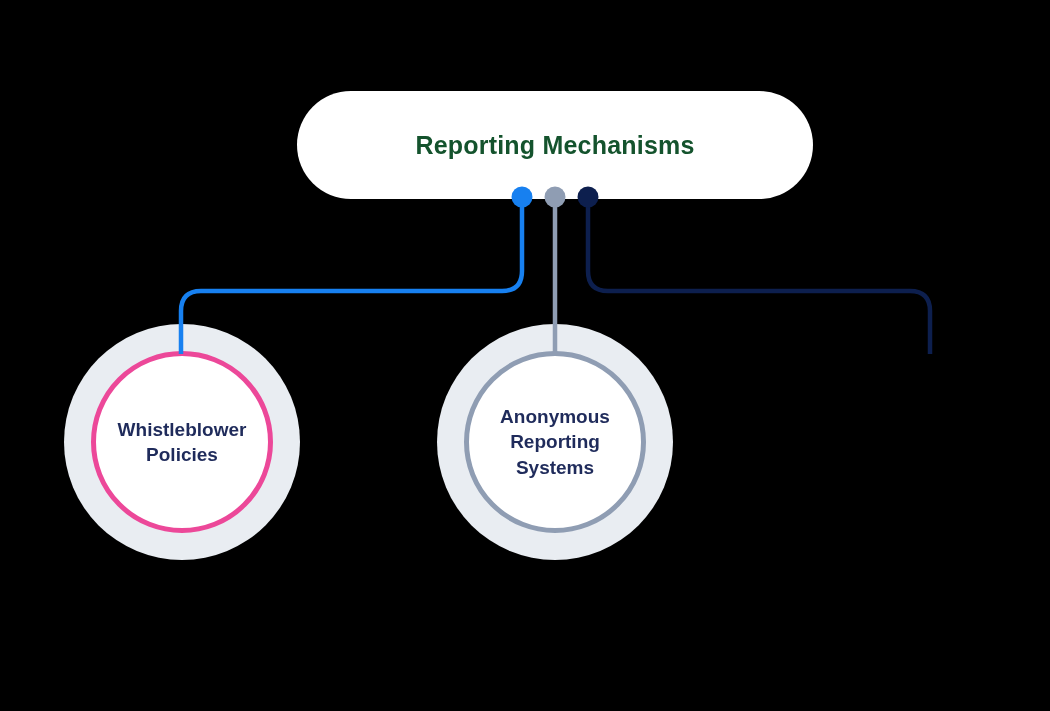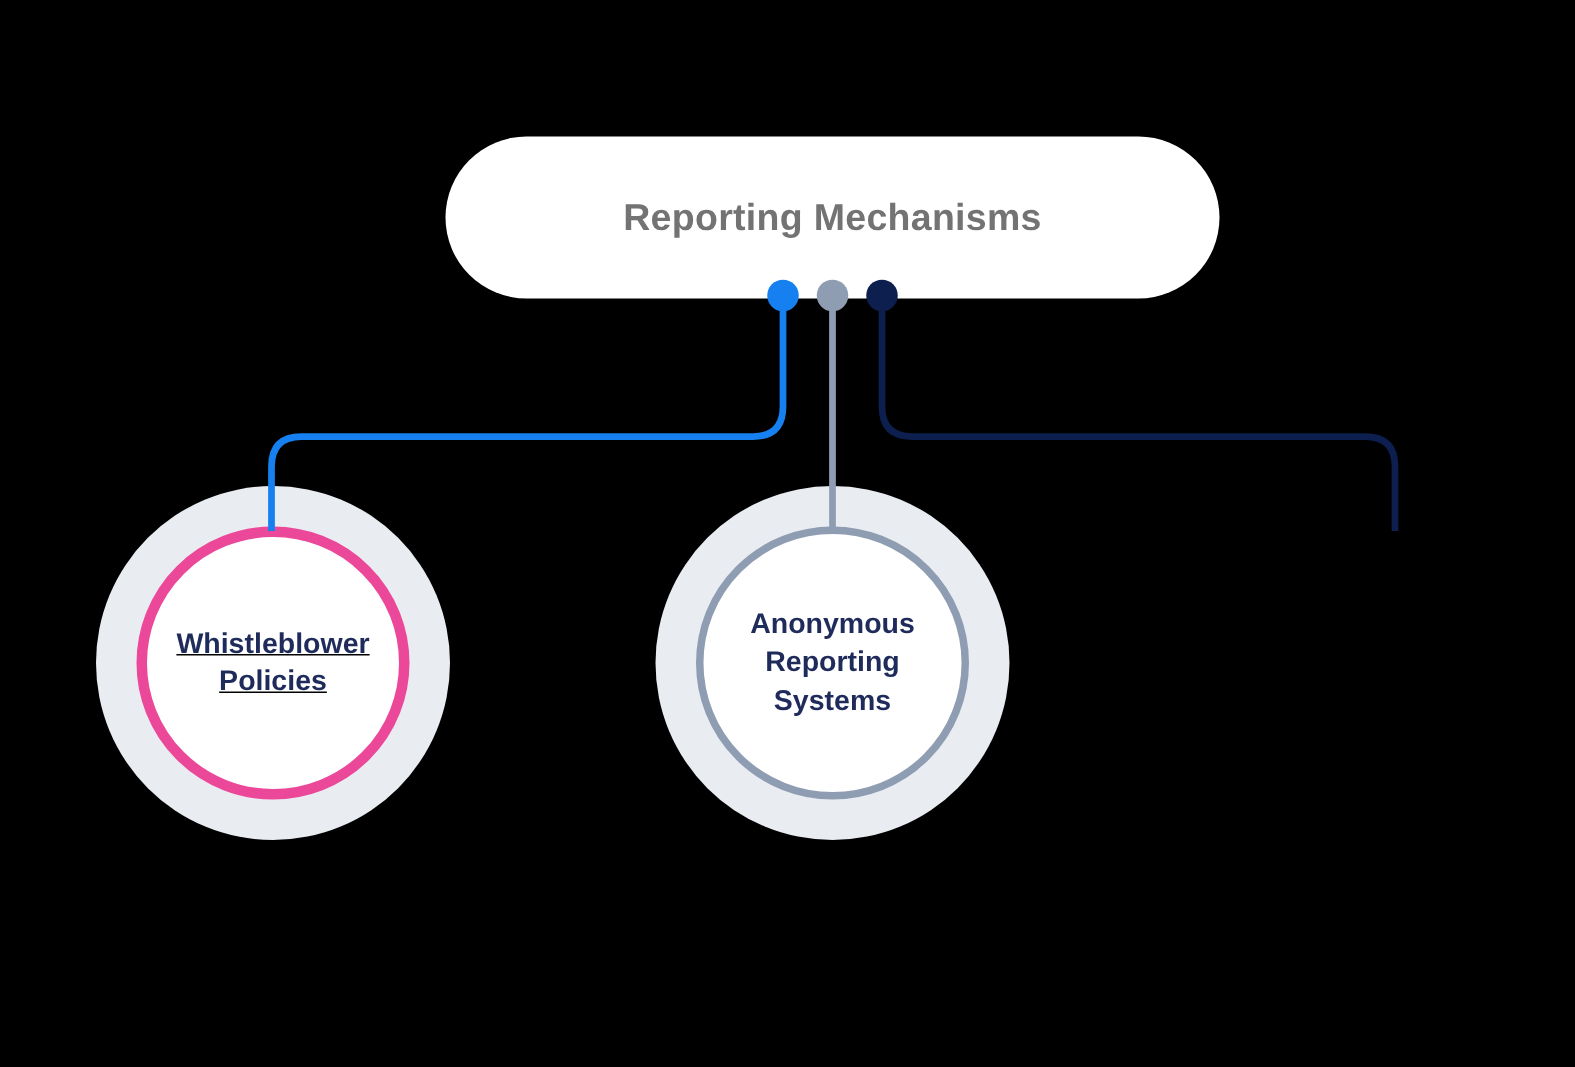--- a/index.html
+++ b/index.html
@@ -22,21 +22,21 @@
     width: 516px;
     height: 108px;
     background: #ffffff;
     border-radius: 54px;
     display: flex;
     align-items: center;
     justify-content: center;
     z-index: 1;
   }
   .root-pill .root-label {
-    color: #737373;
+    color: #14532d;
     font-size: 25px;
     font-weight: 700;
     letter-spacing: 0.2px;
     text-align: center;
   }
   .connector-layer {
     position: absolute;
     left: 0;
     top: 0;
     width: 1050px;
@@ -61,21 +61,21 @@
     top: 27px;
     width: 182px;
     height: 182px;
     box-sizing: border-box;
     border-radius: 50%;
     background: #ffffff;
     display: flex;
     align-items: center;
     justify-content: center;
   }
-  .node-circle.ring-blue { border: 7px solid #ec4899; text-decoration: underline; }
+  .node-circle.ring-blue { border: 5px solid #ec4899; }
   .node-circle.ring-gray { border: 5px solid #8f9db3; }
   .node-circle.ring-navy { border: 5px solid #0d1f4e; }
   .node-label {
     color: #1f2b5b;
     font-size: 19px;
     font-weight: 700;
     line-height: 1.32;
     text-align: center;
   }
   .node-label.w-left   { max-width: 150px; }

